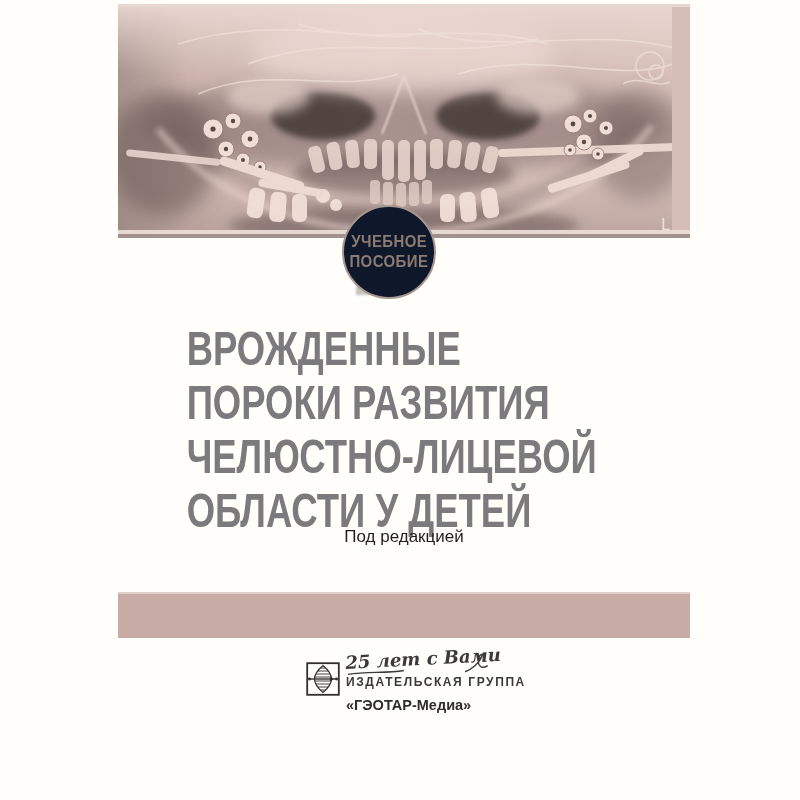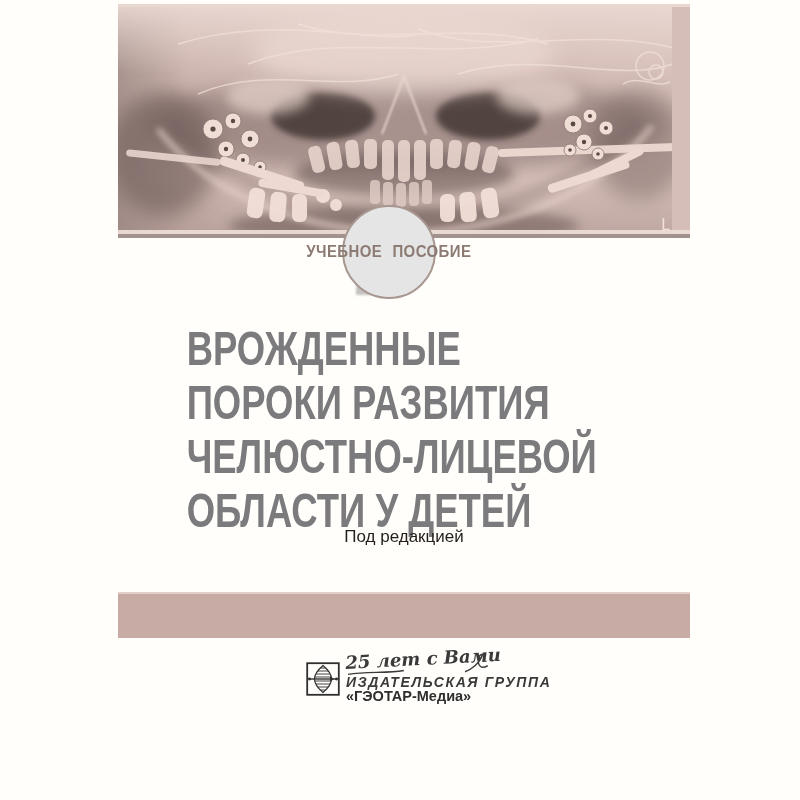--- a/index.html
+++ b/index.html
@@ -5,22 +5,22 @@
   html,body{margin:0;padding:0;background:#ffffff;}
   body{width:800px;height:800px;position:relative;overflow:hidden;
        font-family:"Liberation Sans",sans-serif;}
   .cover{position:absolute;left:0;top:0;width:800px;height:800px;background:#fffefb;}
 
   
   .photo{position:absolute;left:118px;top:4px;width:572px;height:234px;}
 
   
   .badge{position:absolute;left:342px;top:205px;width:94px;height:94px;
-         border-radius:50%;background:#e5e5e5;border:2px solid #a79790;
-         box-sizing:border-box;display:flex;flex-direction:row;
+         border-radius:50%;background:#0f172a;border:2px solid #a79790;
+         box-sizing:border-box;display:flex;flex-direction:column;
          align-items:center;justify-content:center;z-index:5;}
   .badge-line{font-weight:bold;font-size:17px;line-height:20px;color:#8b7b73;
               letter-spacing:.5px;transform:scaleX(.88);white-space:nowrap;}
 
   
   .smudge{position:absolute;z-index:4;background:#6e6a68;filter:blur(1px);}
   .smudge.a{left:356px;top:286px;width:14px;height:9px;opacity:.40;}
   .smudge.b{left:374px;top:287px;width:18px;height:8px;opacity:.42;}
   .smudge.c{left:395px;top:288px;width:9px;height:7px;opacity:.35;}
 
@@ -40,23 +40,23 @@
 
   
   .publisher{position:absolute;left:306px;top:652px;width:260px;height:66px;color:#343434;}
   .emblem{position:absolute;left:0;top:10px;width:34px;height:34px;}
   .pub-text{position:absolute;left:40px;top:0;width:220px;}
   .tagline{position:relative;font-family:"DejaVu Serif",serif;font-style:italic;
            font-weight:bold;font-size:18px;line-height:22px;color:#3a3a3a;
            transform:rotate(-3deg);transform-origin:0 100%;white-space:nowrap;}
   .tagline-underline{position:absolute;left:1px;top:20px;width:58px;height:4px;}
   .tagline-swash{position:absolute;left:118px;top:8px;width:26px;height:22px;}
-  .pub-group{font-size:14px;font-weight:bold;letter-spacing:1.6px;line-height:10px;
-             margin-top:3px;white-space:nowrap;color:#3a3a3a;font-style:italic;}
-  .pub-name{font-size:14.5px;font-weight:bold;line-height:17px;margin-top:1px;
+  .pub-group{font-size:12px;font-weight:bold;letter-spacing:1.6px;line-height:10px;
+             margin-top:3px;white-space:nowrap;color:#3a3a3a;}
+  .pub-name{font-size:14.5px;font-weight:bold;line-height:17px;margin-top:10px;
             white-space:nowrap;color:#2e2e2e;}
 </style>
 </head>
 <body>
 
 <div class="cover">
 
   <div class="photo">
     <svg width="572" height="234" viewBox="0 0 572 234">
       <defs>

